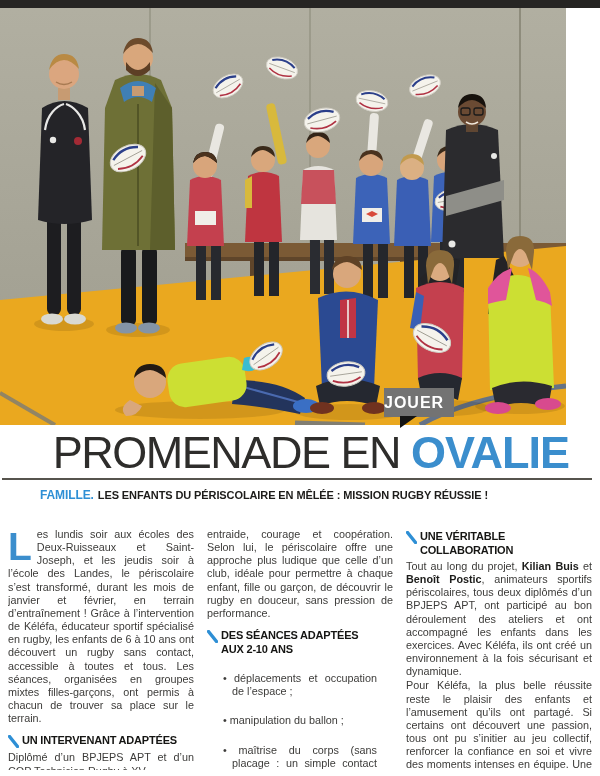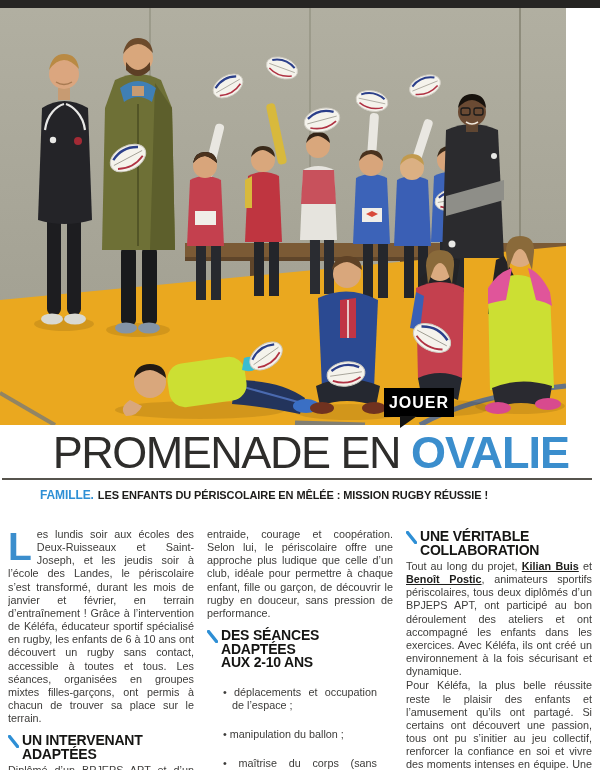--- a/index.html
+++ b/index.html
@@ -7,23 +7,23 @@
     width:600px;height:776px;background:#ffffff;position:relative;overflow:hidden;
     font-family:"Liberation Sans","DejaVu Sans",sans-serif;
     -webkit-font-smoothing:antialiased;
   }
   .topbar{position:absolute;left:0;top:0;width:600px;height:8px;background:#262523;}
   .photo-wrap{position:absolute;left:0;top:8px;width:566px;height:417px;overflow:hidden;background:#a7a598;}
   .photo-wrap svg{display:block;}
 
   
   .tag{
-    position:absolute;left:384px;top:388px;width:70px;height:29px;background:#000000;
+    position:absolute;left:384px;top:388px;width:70px;height:29px;background:#737373;
     color:#ffffff;font-weight:bold;font-size:16px;letter-spacing:1px;
-    display:flex;align-items:center;justify-content:center;z-index:5;
+    display:flex;align-items:center;justify-content:flex-start;z-index:5;
   }
   .tag::after{
     content:"";position:absolute;left:16px;top:28px;width:0;height:0;
     border-top:12px solid #141414;border-right:17px solid transparent;
   }
 
   .title{
     position:absolute;left:11px;top:427px;width:600px;text-align:center;
     font-size:45px;font-weight:400;letter-spacing:-1.5px;color:#2e2d2b;white-space:nowrap;
   }
@@ -41,28 +41,28 @@
     font-size:10.8px;line-height:13.15px;color:#3c3b39;text-align:justify;
   }
   .col{flex:1 1 0;min-width:0;}
   .para{margin:0 0 1px 0;}
   .dropcap{
     float:left;color:#3b8ecd;font-weight:bold;font-size:39px;line-height:33px;
     padding:2px 5px 0 0;
   }
   .h{
     display:flex;align-items:flex-start;gap:3px;
-    font-size:14px;line-height:13.5px;font-weight:bold;color:#151513;
+    font-size:11px;line-height:13.5px;font-weight:bold;color:#151513;
     letter-spacing:-0.2px;margin:9px 0 3px 0;text-align:left;
   }
   .h .mark{flex:0 0 auto;margin-top:1px;}
   .bullets{margin:0;padding:0;list-style:none;}
   .bullets li{padding-left:9px;text-indent:-9px;margin:16px;}
   .bullets li::before{content:"\2022\00a0";}
-  b{color:#1c1c1a;text-decoration:underline;}
+  b{color:#1c1c1a;}
 </style>
 </head>
 <body>
 
 <div class="topbar"></div>
 
 <div class="photo-wrap">
   <svg width="566" height="417" viewBox="0 0 566 417" xmlns="http://www.w3.org/2000/svg">
     <defs>
       <g id="ball">

